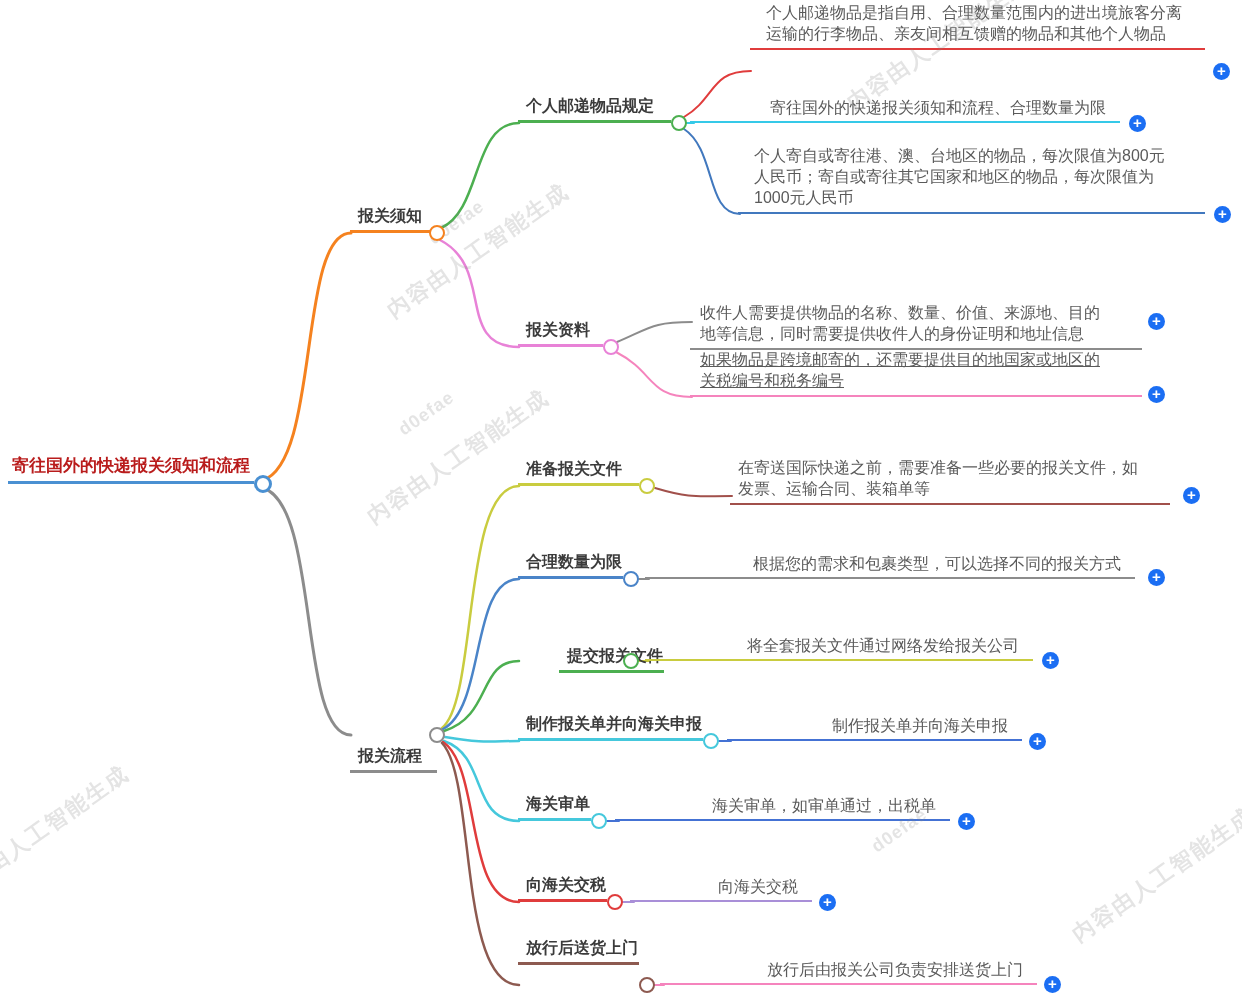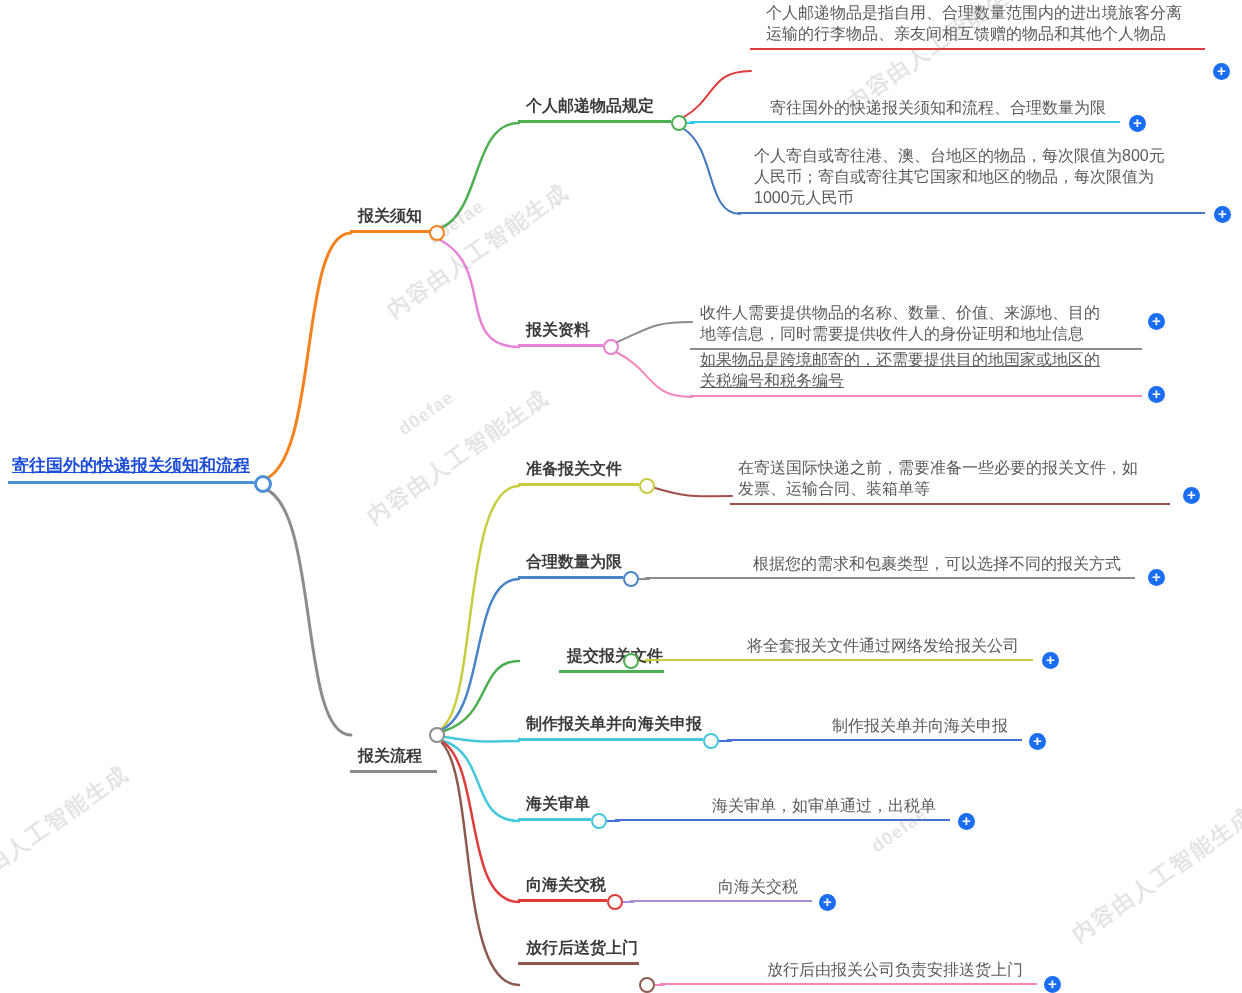--- a/index.html
+++ b/index.html
@@ -7,23 +7,23 @@
     width:1242px;height:993px;position:relative;background:#ffffff;
     overflow:hidden;font-family:"Liberation Sans","DejaVu Sans",sans-serif;
   }
   svg.connectors{position:absolute;left:0;top:0;pointer-events:none;}
   .topic{
     position:absolute;font-weight:bold;color:#3b3b3b;font-size:16px;
     line-height:20px;padding:0 0 4px 8px;border-bottom:3px solid #999;
     white-space:nowrap;box-sizing:border-box;
   }
   .root-topic{
-    position:absolute;font-weight:bold;color:#1d4ed8;font-size:17px;
+    position:absolute;font-weight:bold;color:#b91c1c;font-size:17px;
     line-height:22px;padding:0 0 4px 4px;border-bottom:3px solid #4a90d2;
-    white-space:nowrap;box-sizing:border-box;text-decoration:underline;
+    white-space:nowrap;box-sizing:border-box;
   }
   .circle{
     position:absolute;width:16px;height:16px;border-radius:50%;
     background:#fff;border:2.5px solid #999;box-sizing:border-box;z-index:3;
   }
   .circle.big{width:18px;height:18px;border-width:3px;}
   .leaf{
     position:absolute;border-bottom:2px solid #999;color:#5a5a5a;
     font-size:16px;line-height:21px;box-sizing:border-box;
   }

